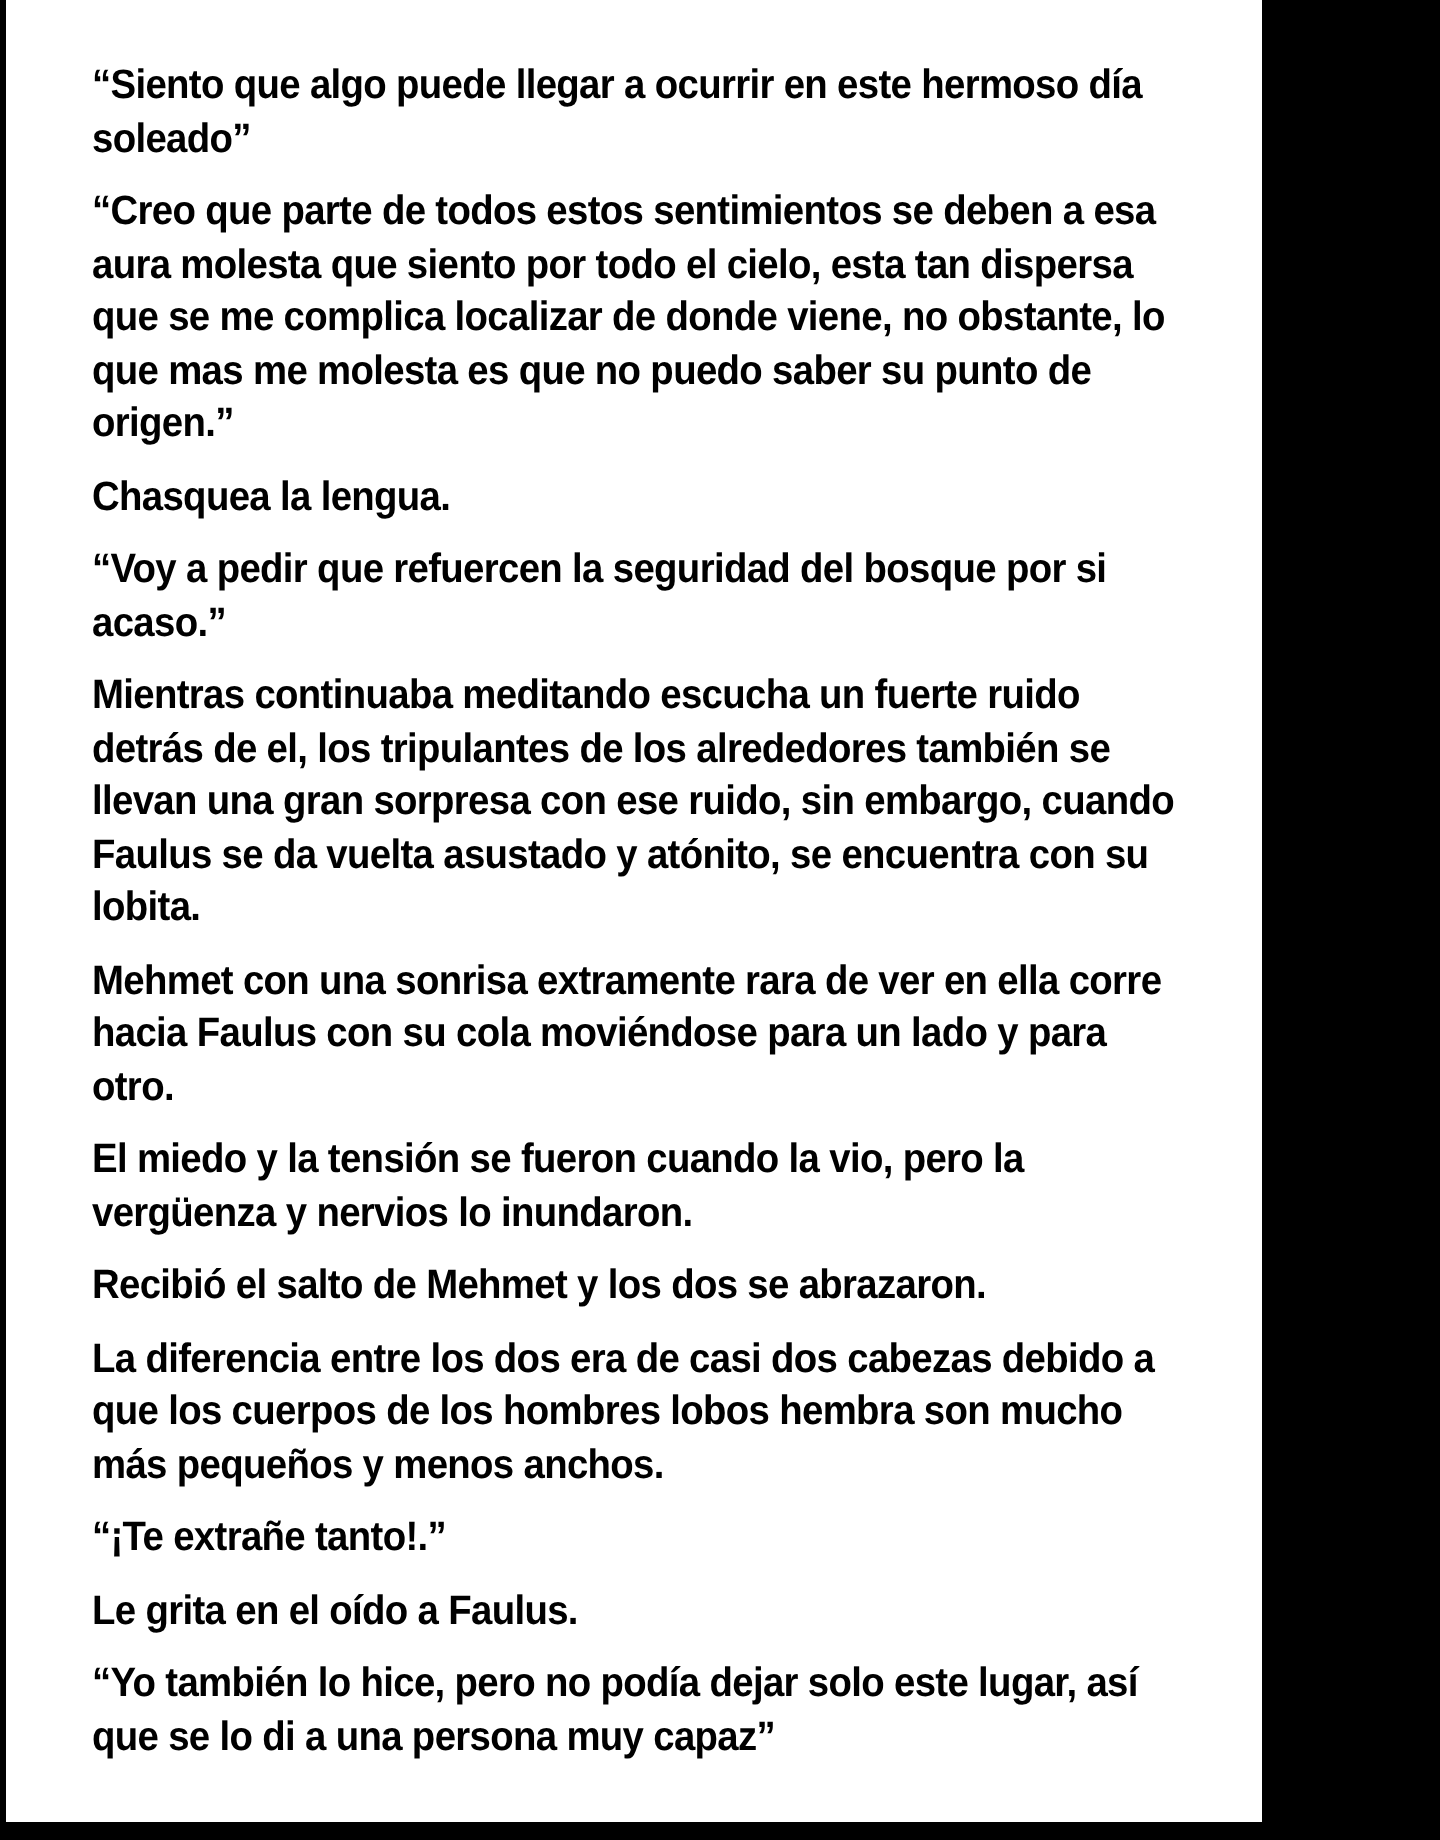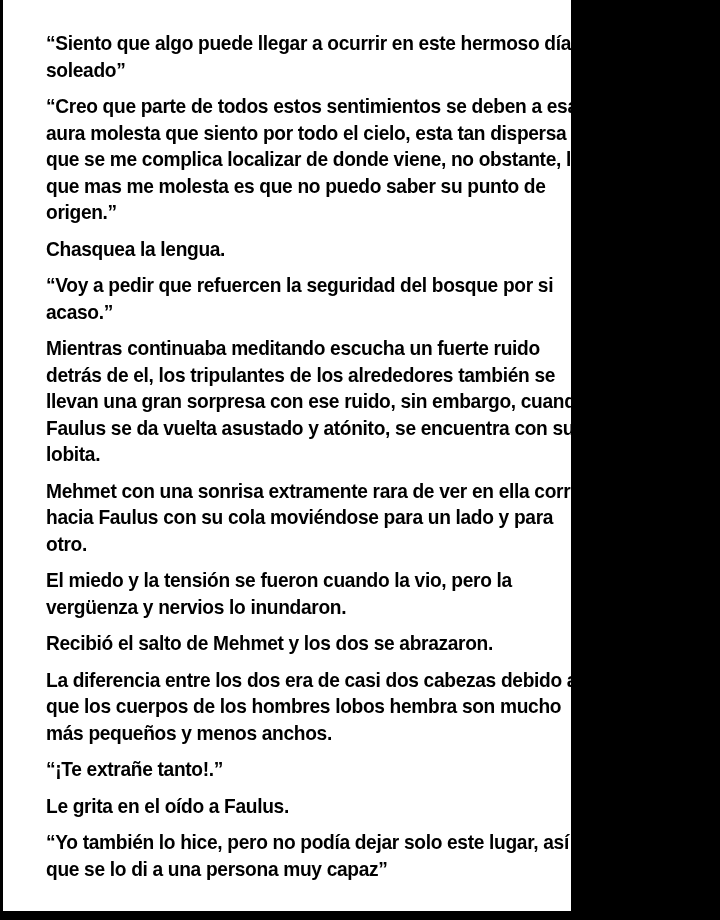--- a/index.html
+++ b/index.html
@@ -10,21 +10,21 @@
     body {
       width: 720px;
       height: 920px;
       position: relative;
       overflow: hidden;
     }
     .page {
       position: absolute;
       left: 3px;
       top: 0;
-      width: 568px;
+      width: 628px;
       height: 911px;
       background: #ffffff;
       box-sizing: border-box;
     }
     .content {
       position: absolute;
       left: 43px;
       top: 30px;
       width: 660px;
       font-family: "Liberation Sans", sans-serif;

